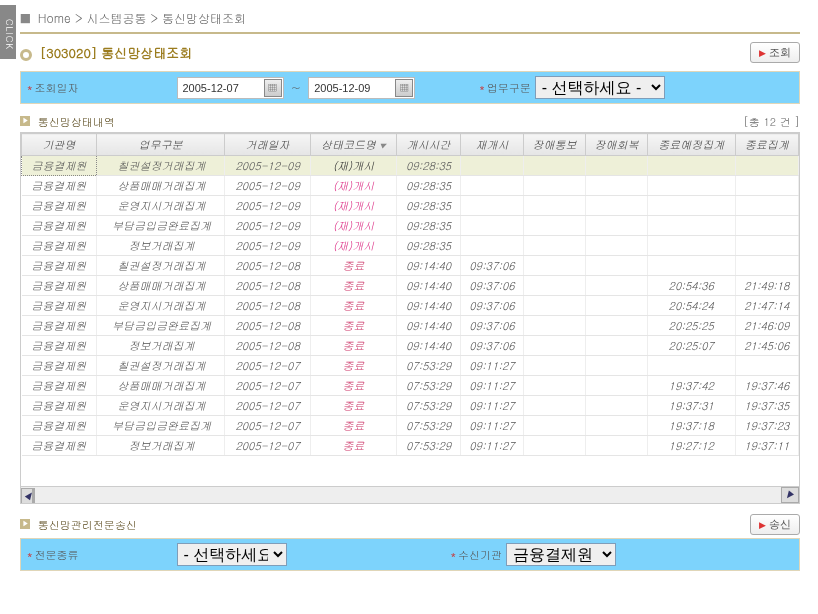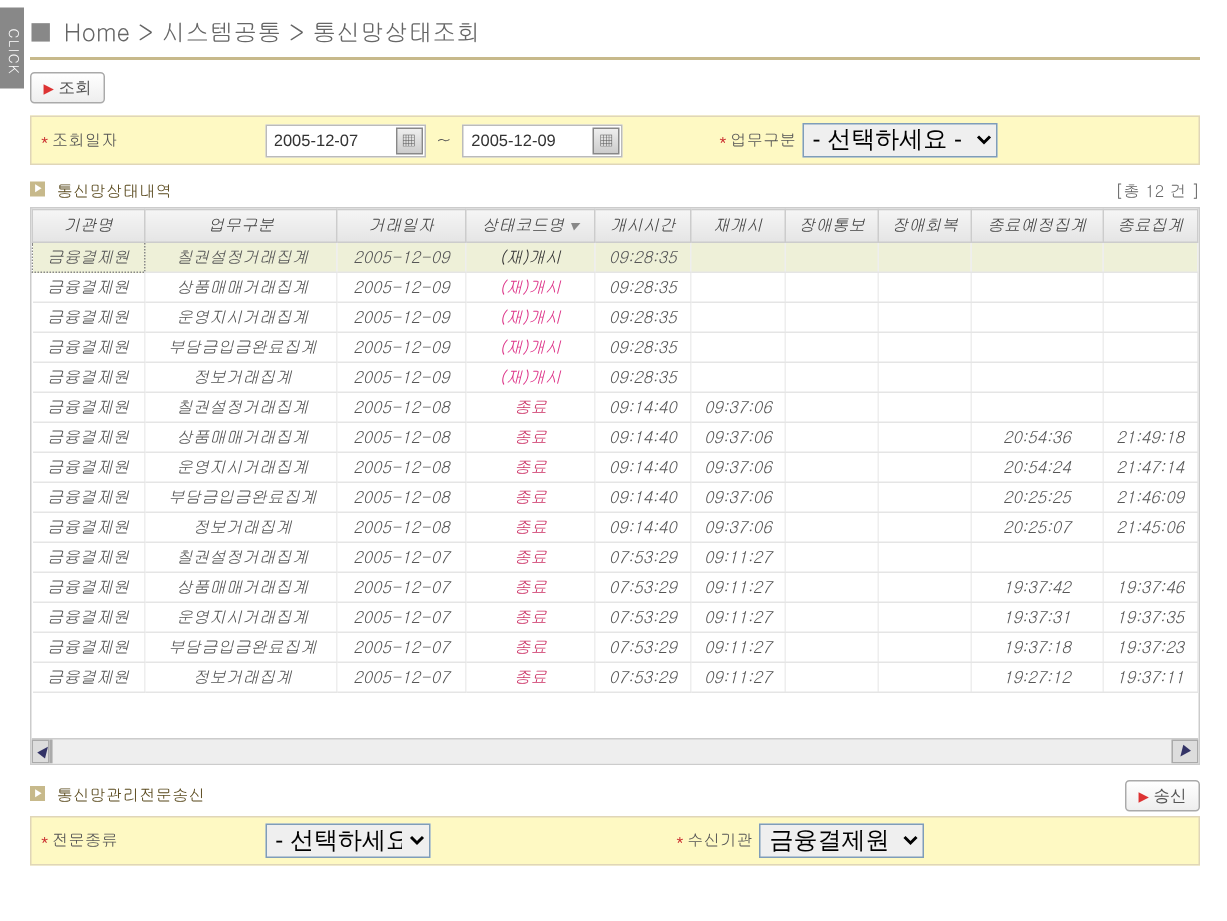--- a/index.html
+++ b/index.html
@@ -22,21 +22,21 @@
       writing-mode: vertical-rl;
       font-size: 9px;
       text-align: center;
       padding-top: 4px;
       letter-spacing: 1px;
     }
     .breadcrumb {
       padding: 4px 0 6px 0;
       border-bottom: 2px solid #c7b98b;
       color: #666;
-      font-size: 16px;
+      font-size: 12px;
     }
     .breadcrumb .bullet { color:#888; margin-right:3px; }
     .page-title-row {
       display: flex;
       align-items: center;
       justify-content: space-between;
       padding: 8px 0;
     }
     .title-icon {
       display:inline-block;
@@ -59,21 +59,21 @@
       border:1px solid #aaa;
       background:linear-gradient(#fff,#eee);
       padding:2px 8px;
       border-radius:3px;
       font-size:11px;
       color:#555;
       cursor:pointer;
     }
     .btn .tri { color:#d33; font-size:9px; }
     .filter-bar {
-      background:#fef9c3;
+      background:#7dd3fc;
       border:1px solid #e0d6b8;
       padding:4px 6px;
       display:flex;
       align-items:center;
       gap:4px;
     }
     .label-star { color:#c33; margin-right:2px; }
     .filter-label { color:#555; }
     .date-input {
       background:#fff;
@@ -195,20 +195,25 @@
 <div class="breadcrumb">
   <span class="bullet">■</span>
   <span>Home</span>
   <span>&gt;</span>
   <span>시스템공통</span>
   <span>&gt;</span>
   <span>통신망상태조회</span>
 </div>
 
 <div class="page-title-row">
+  <div>
+    <span class="title-icon"></span>
+    <span class="page-title">[303020]</span>
+    <span class="page-title">통신망상태조회</span>
+  </div>
   <button class="btn">
     <span class="tri">▶</span>
     <span>조회</span>
   </button>
 </div>
 
 <div class="filter-bar">
   <span><span class="label-star">*</span><span class="filter-label">조회일자</span></span>
   <span class="spacer"></span>
   <span class="date-wrap">

